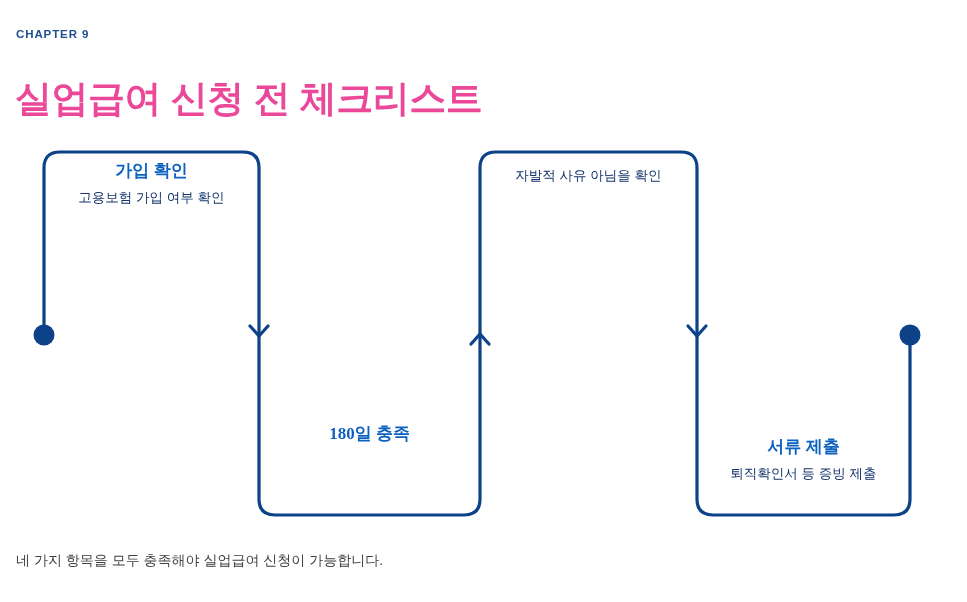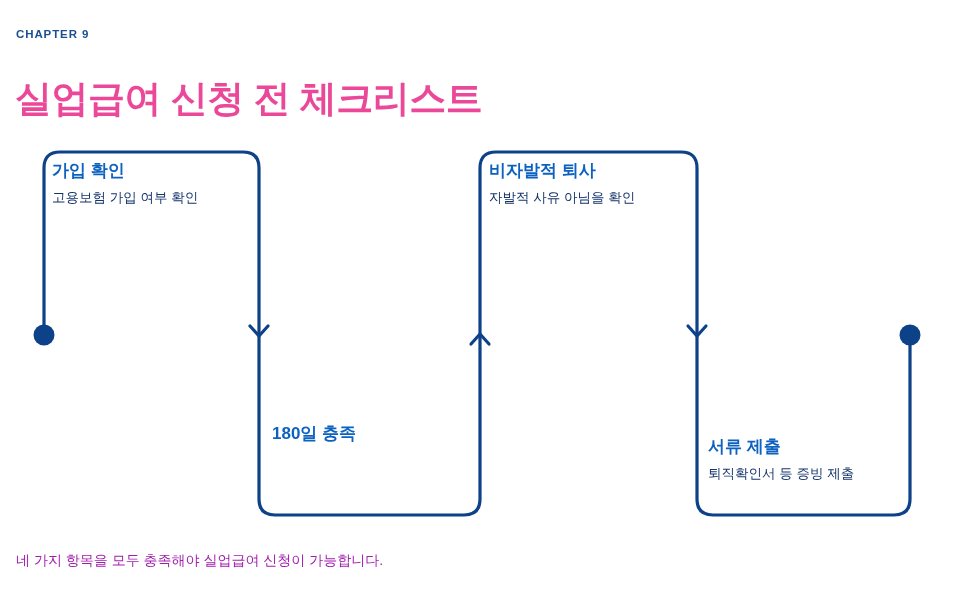--- a/index.html
+++ b/index.html
@@ -43,20 +43,21 @@
     width: 967px;
     height: 400px;
   }
   .flow-svg {
     position: absolute;
     left: 0;
     top: 0;
   }
   .node {
     position: absolute;
+    text-align: center;
     box-sizing: border-box;
   }
   .node-title {
     font-size: 17px;
     font-weight: 700;
     color: #0d62c0;
     line-height: 1.3;
     white-space: nowrap;
   }
   .node-desc {
@@ -64,21 +65,21 @@
     font-size: 13.5px;
     font-weight: 400;
     color: #14346b;
     line-height: 1.45;
   }
   .footer-note {
     position: absolute;
     left: 16px;
     top: 552px;
     font-size: 14px;
-    color: #a21caf;
+    color: #404040;
     white-space: nowrap;
   }
 </style>
 </head>
 <body>
 
 <div class="chapter-label">CHAPTER 9</div>
 <h1 class="page-title">실업급여 신청 전 체크리스트</h1>
 
 <div class="flow-wrap">
@@ -104,26 +105,25 @@
 
     <circle cx="44" cy="205" r="10.5" fill="#0d4289"></circle>
     <circle cx="910" cy="205" r="10.5" fill="#0d4289"></circle>
   </svg>
 
   <div class="node" style="left:52px; top:30px; width:199px;">
     <div class="node-title">가입 확인</div>
     <div class="node-desc">고용보험 가입 여부 확인</div>
   </div>
 
-  <div class="node" style="left:272px; top:293px; width:195px;">
+  <div class="node" style="left:272px; top:293px; width:195px;font-family:Liberation Serif, serif;">
     <div class="node-title">180일 충족</div>
   </div>
 
   <div class="node" style="left:489px; top:30px; width:199px;">
-    <div class="node-title">비자발적 퇴사</div>
     <div class="node-desc">자발적 사유 아님을 확인</div>
   </div>
 
   <div class="node" style="left:708px; top:306px; width:191px;">
     <div class="node-title">서류 제출</div>
     <div class="node-desc">퇴직확인서 등 증빙 제출</div>
   </div>
 
 </div>
 

